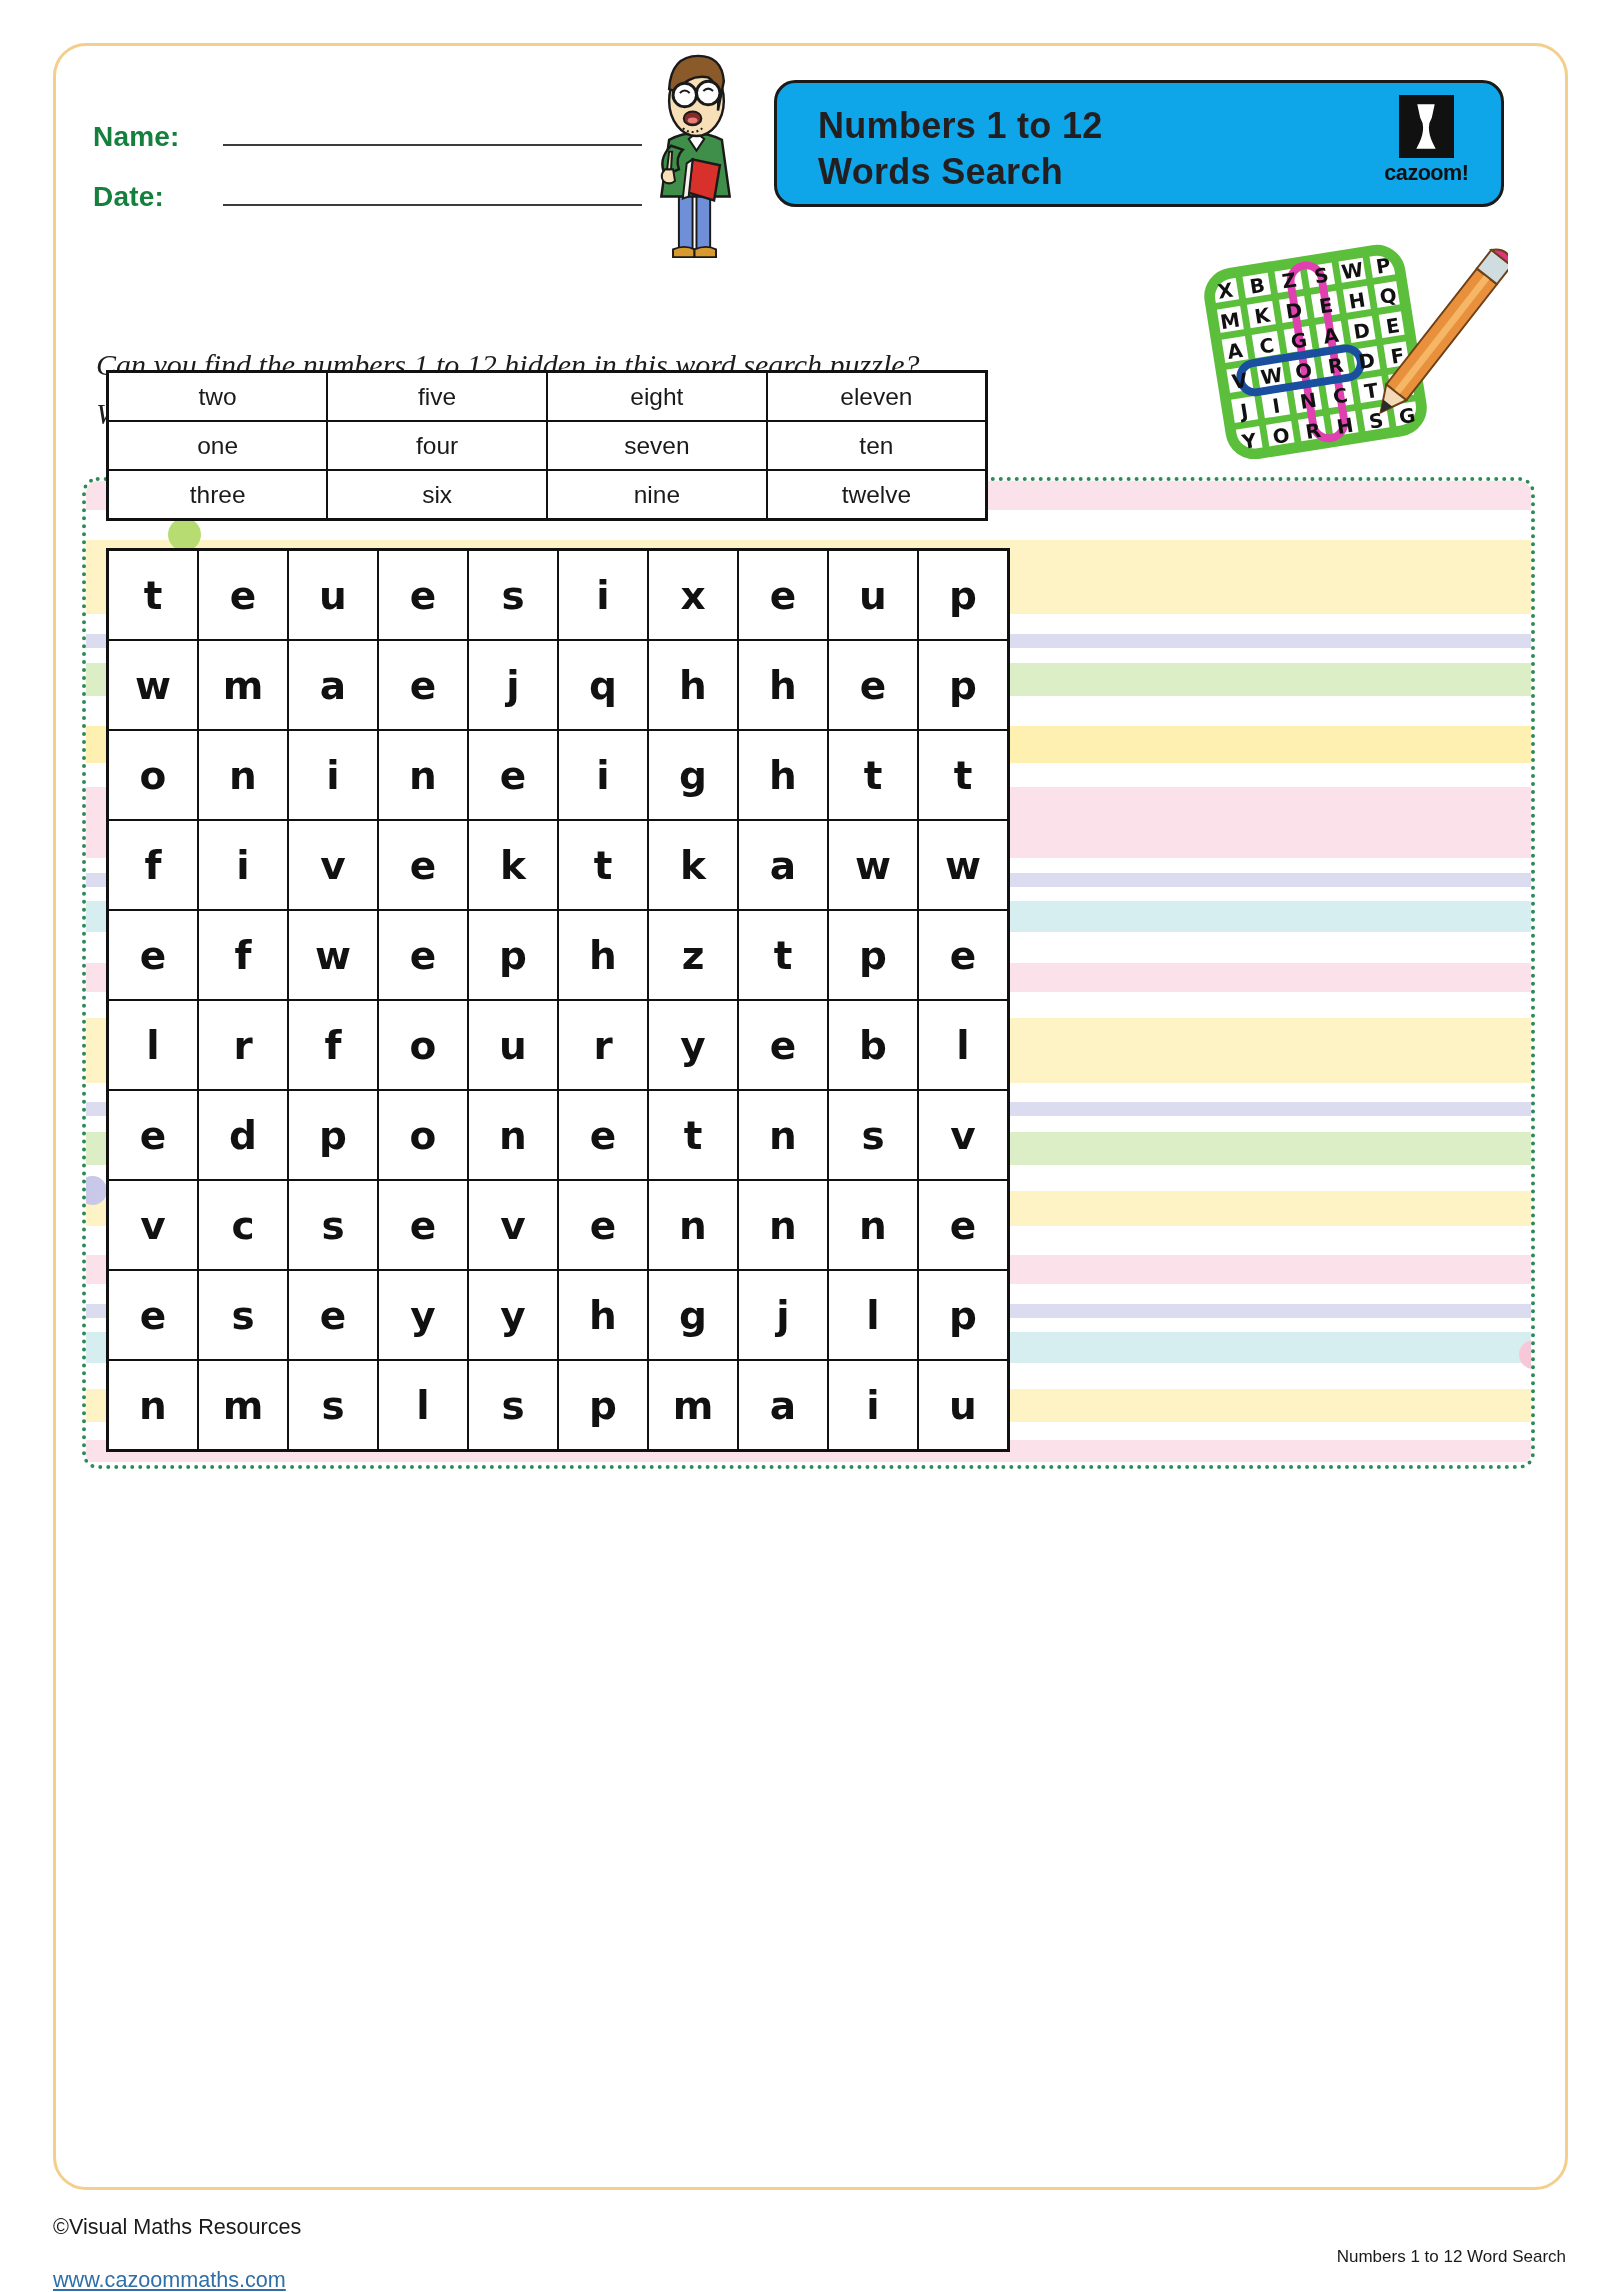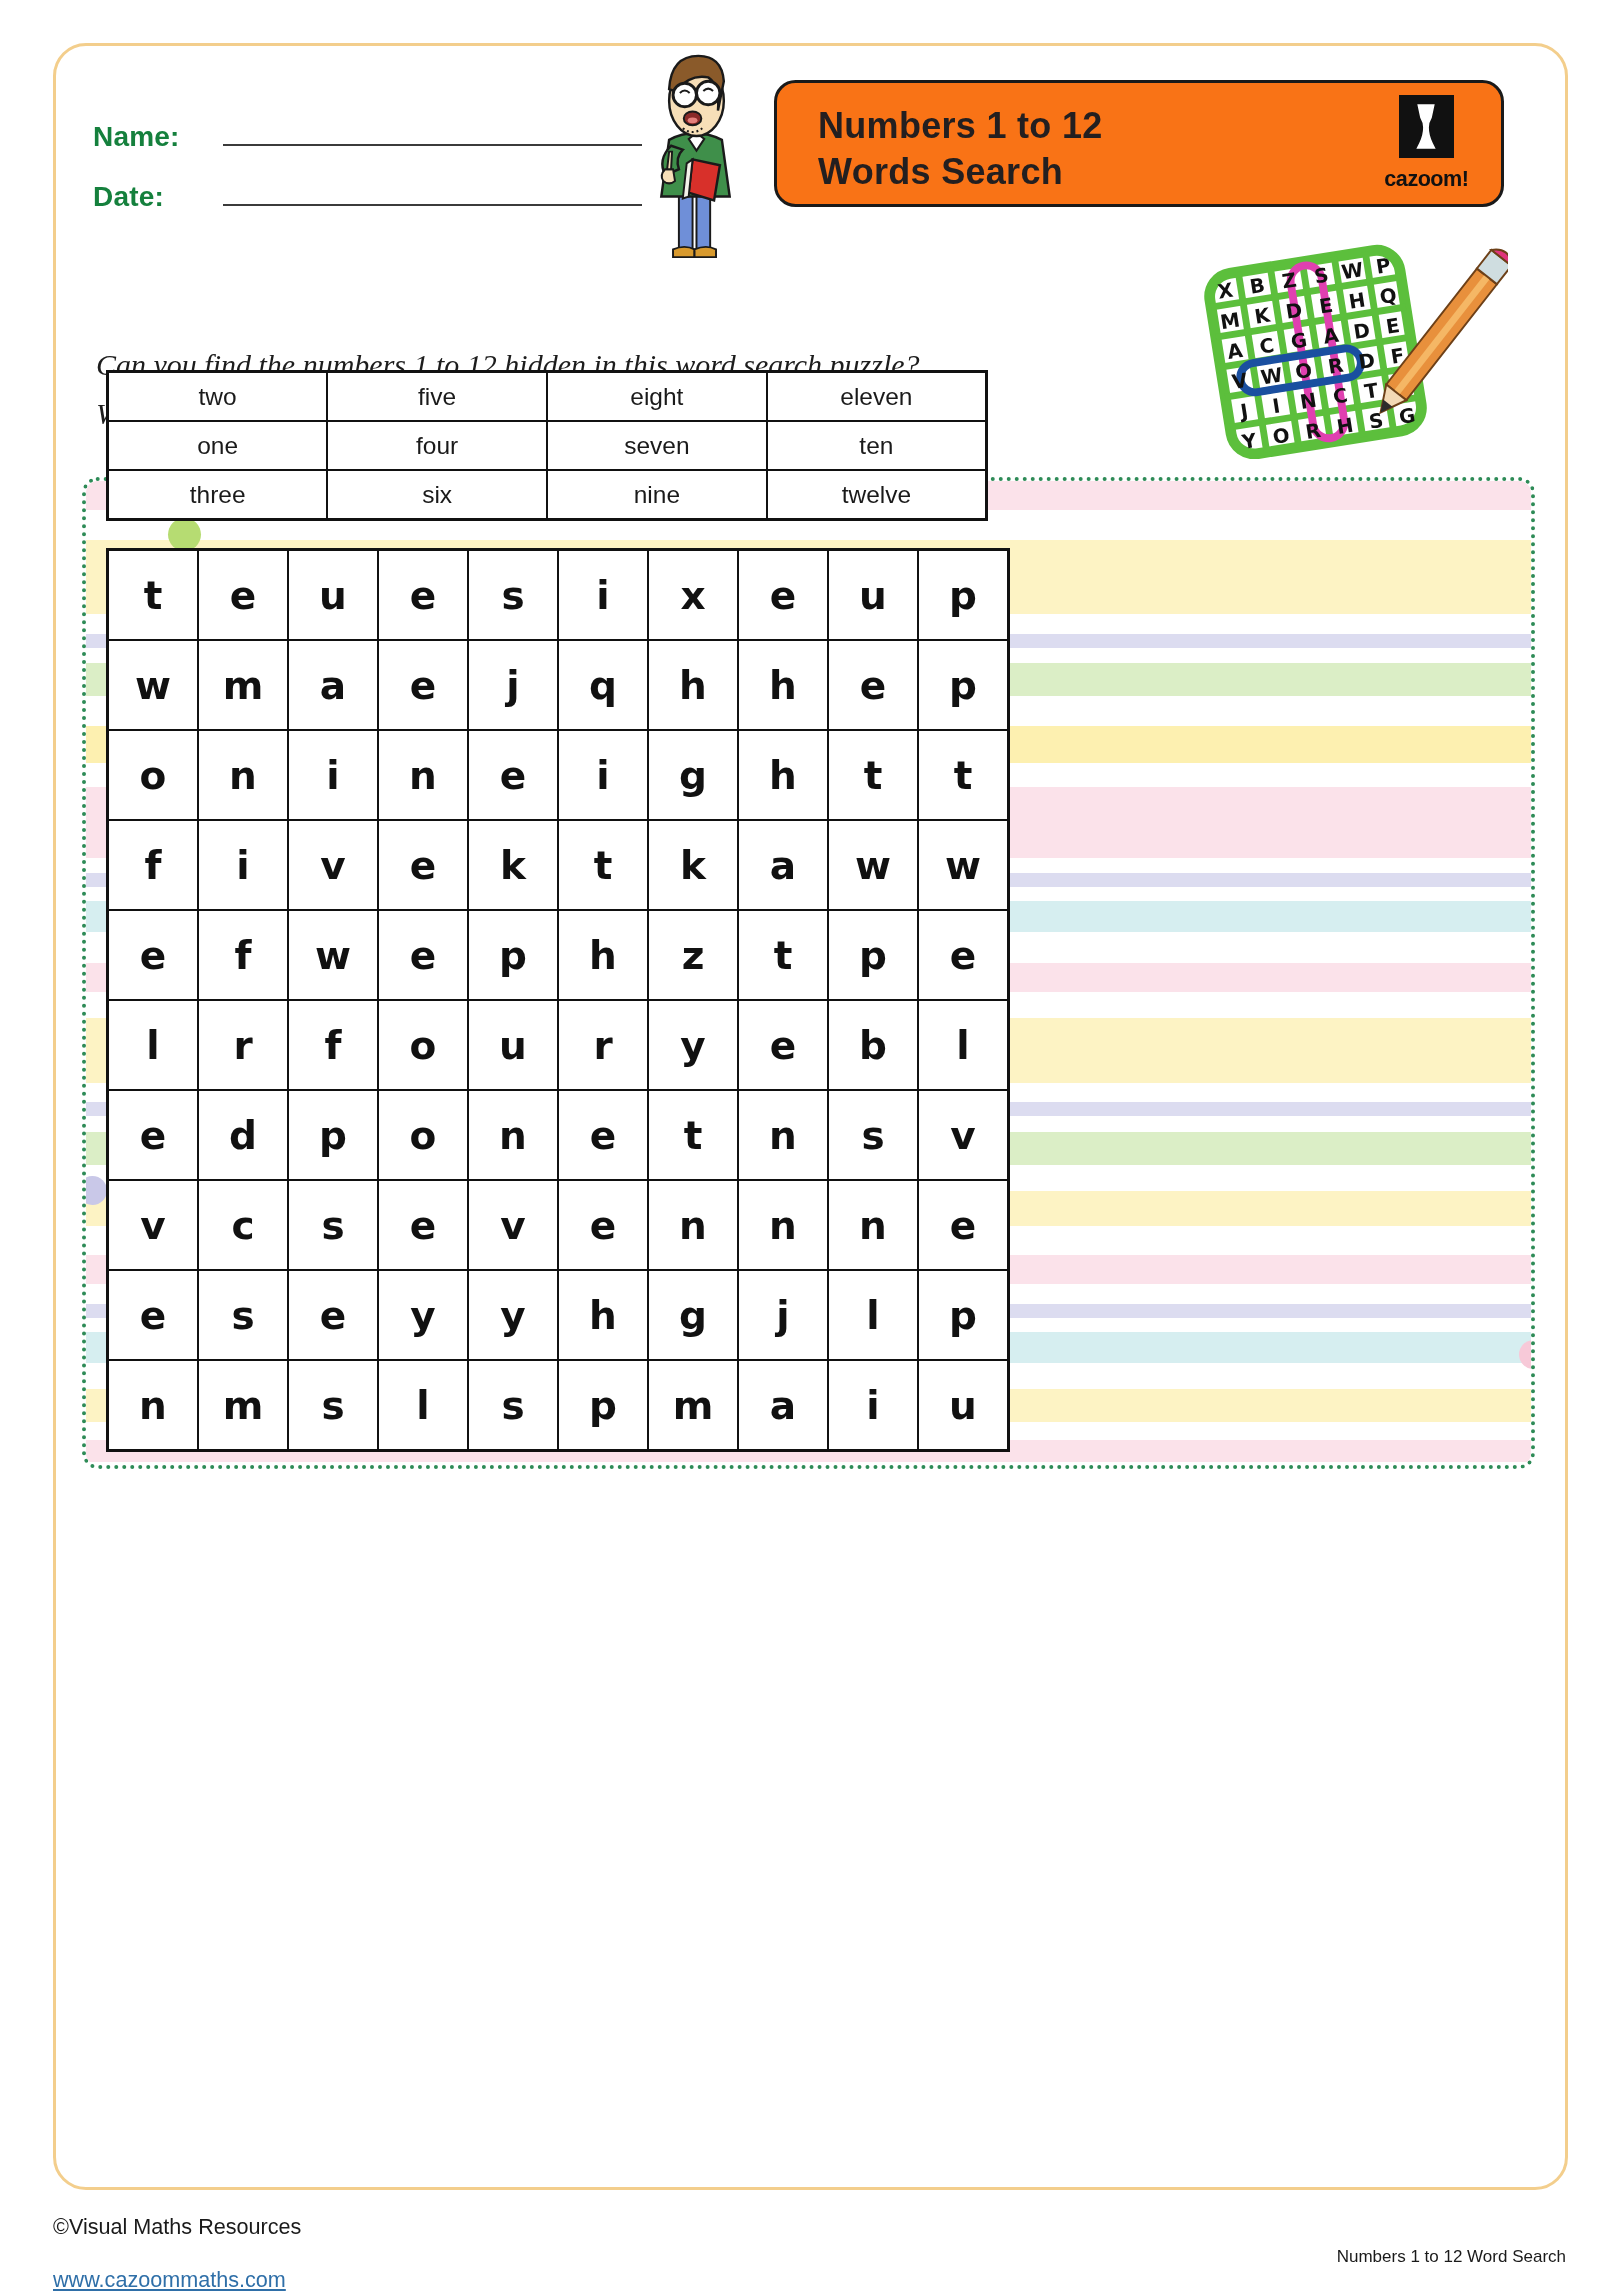--- a/index.html
+++ b/index.html
@@ -67,21 +67,21 @@
 
   
   .title-box {
     position: absolute;
     left: 774px;
     top: 80px;
     width: 730px;
     height: 127px;
     border: 3.9px solid #1a1a1a;
     border-radius: 21.6px;
-    background: #f97316;
+    background: #0ea5e9;
     box-sizing: border-box;
   }
   .title-text {
     position: absolute;
     left: 41px;
     top: 19.6px;
     font-size: 36px;
     font-weight: bold;
     color: #231f20;
     line-height: 1.28;
@@ -110,21 +110,21 @@
     top: 6.9px;
     transform: translateX(-50%);
     width: 29px;
     height: 49px;
   }
   .logo-word {
     font-size: 21.6px;
     font-weight: bold;
     color: #111111;
     letter-spacing: -0.5px;
-    margin-top: 8px;
+    margin-top: 2px;
   }
 
   
   .instructions {
     position: absolute;
     left: 96px;
     top: 341px;
     width: 1078px;
     font-family: "Liberation Serif", serif;
     font-style: italic;

